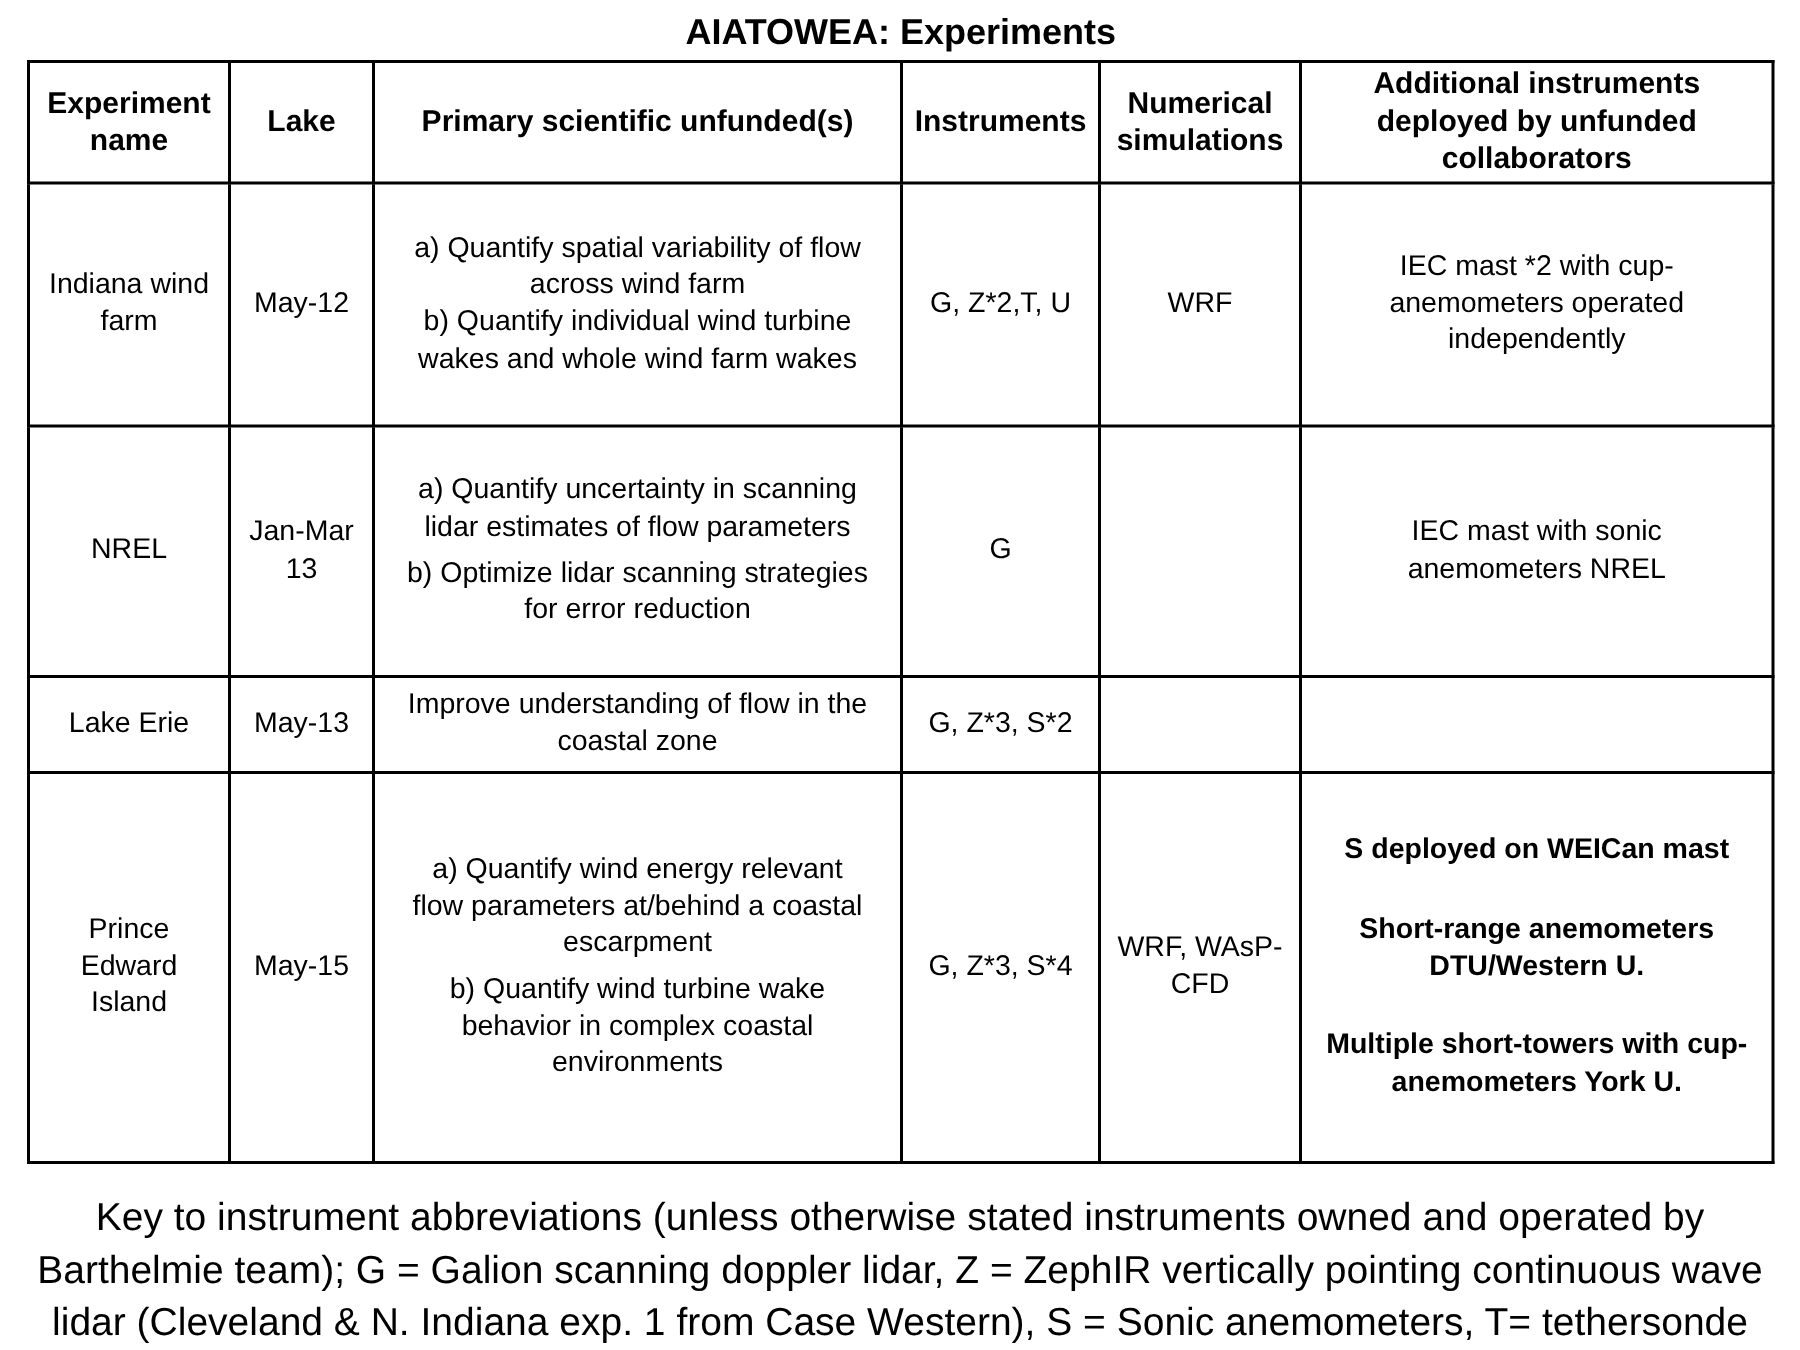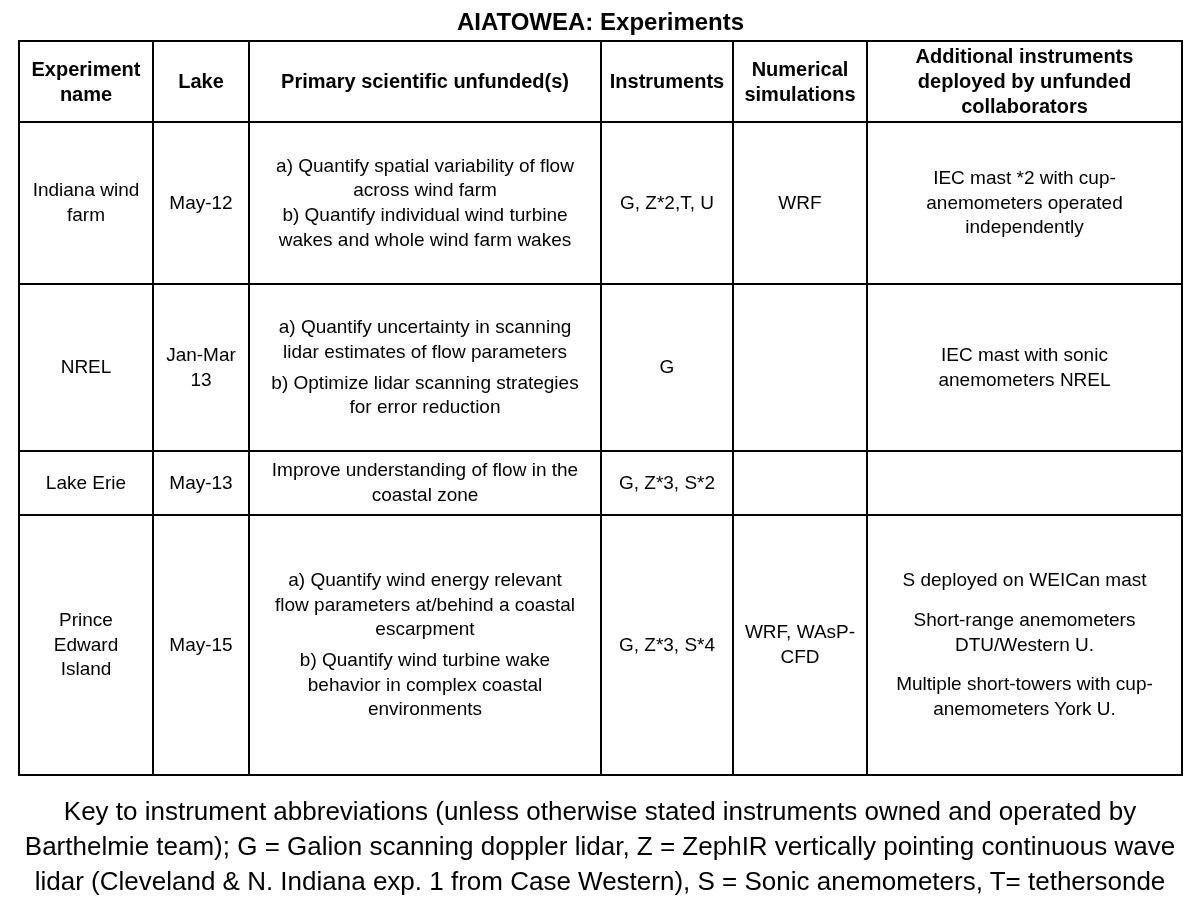--- a/index.html
+++ b/index.html
@@ -54,21 +54,21 @@
     overflow-wrap: break-word;
     word-break: break-word;
   }
   tr.h-header { height: 73px; }
   tr.h-r1 { height: 162px; }
   tr.h-r2 { height: 167px; }
   tr.h-r3 { height: 64px; }
   tr.h-r4 { height: 260px; }
   p.obj { margin: 6px 12px; }
   p.obj-tight { margin: 0; }
-  p.add { margin: 15px 0; }
+  p.add { margin: 28px 0; font-weight: bold; }
   p.cell-para:first-child { margin-top: 0; }
   p.cell-para:last-child { margin-bottom: 0; }
   .footnote {
     position: absolute;
     top: 794px;
     left: 20px;
     width: 1160px;
     text-align: center;
     font-size: 26px;
     line-height: 1.35;

